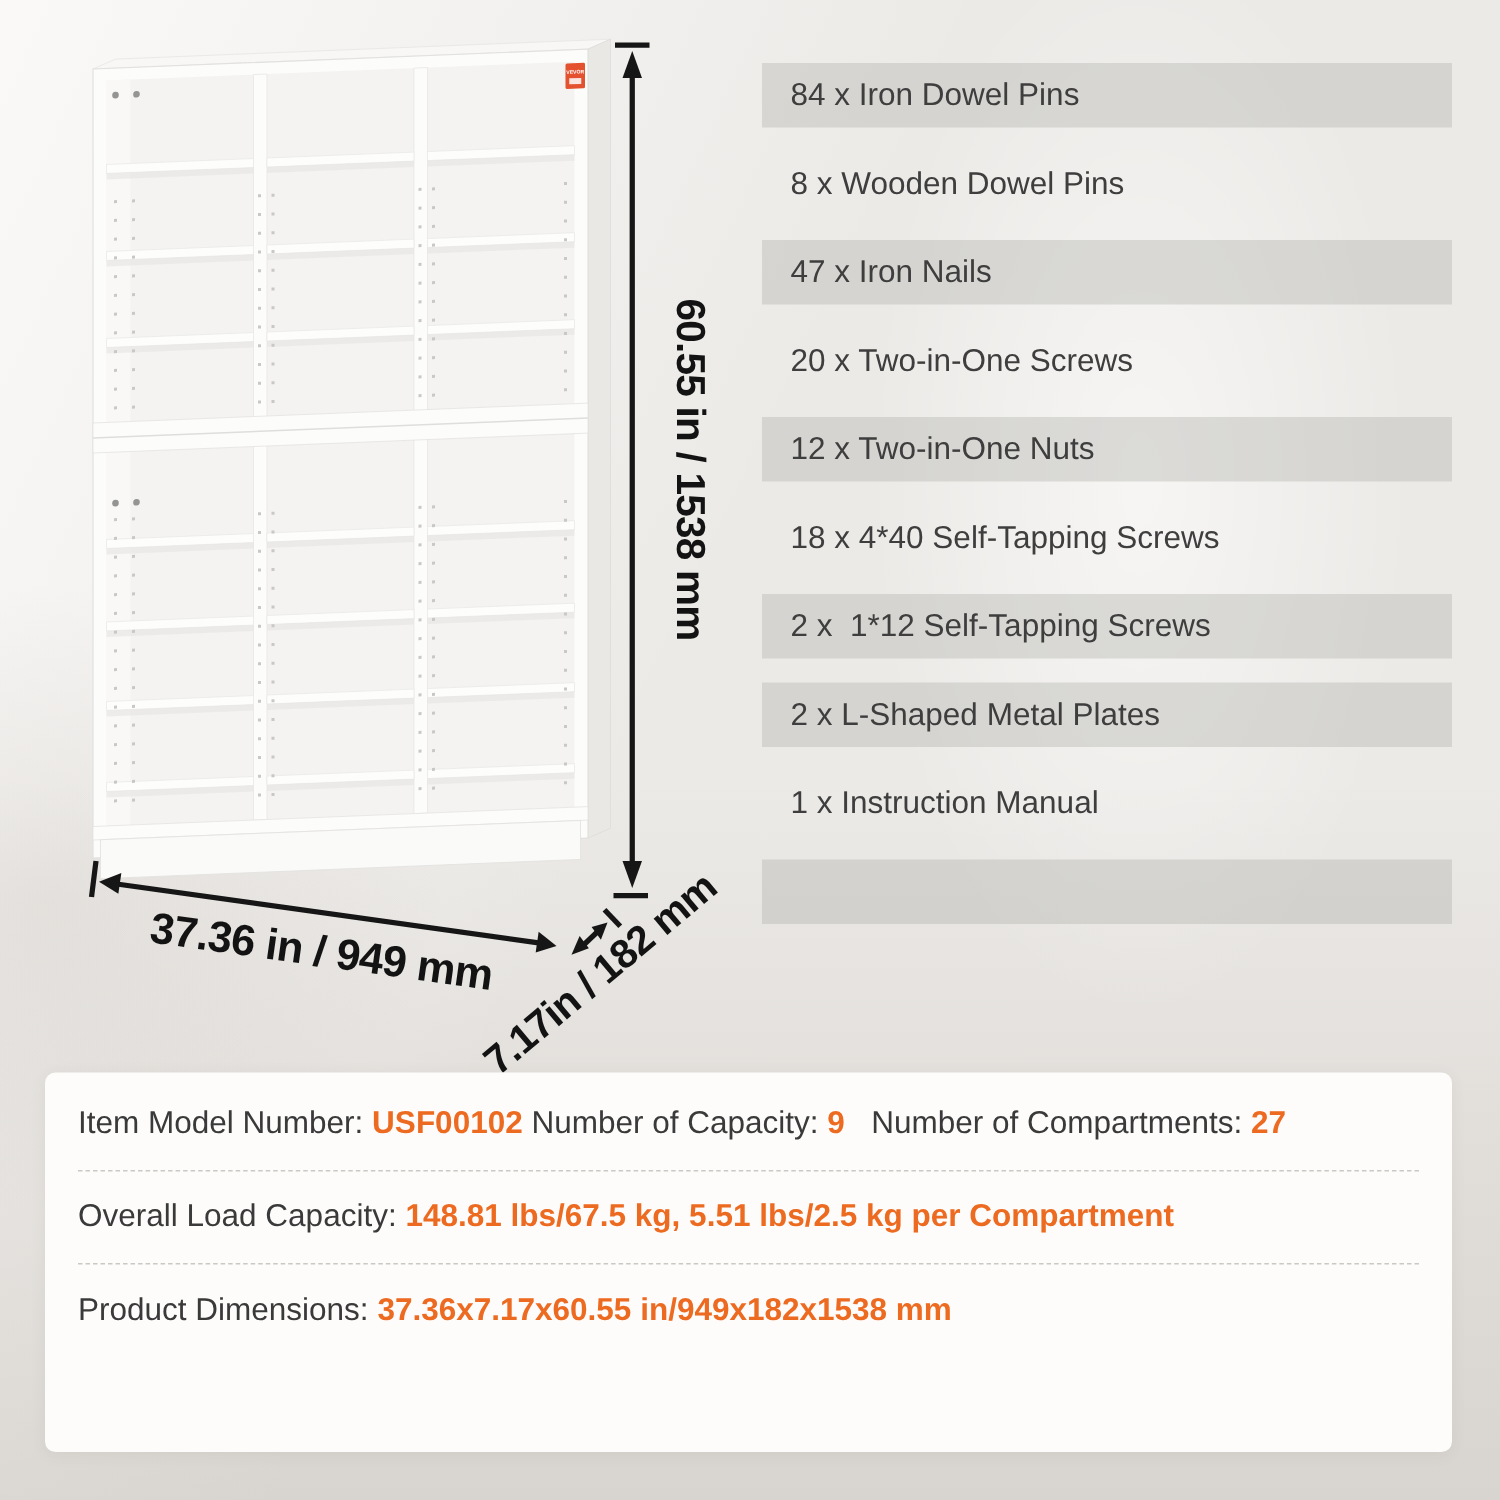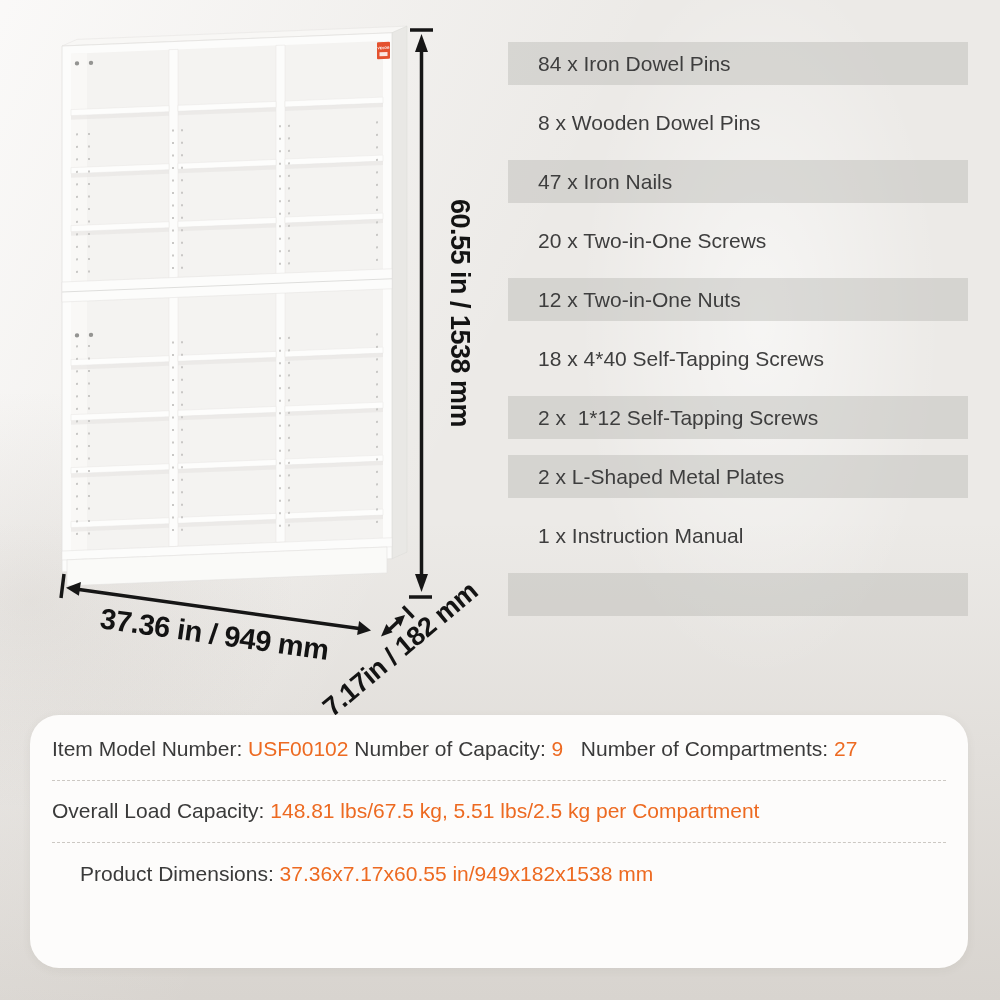--- a/index.html
+++ b/index.html
@@ -15,40 +15,40 @@
   .bg-streak  { background:radial-gradient(ellipse 260px 520px at 76% 32%, rgba(255,255,255,0.55), rgba(255,255,255,0) 70%); }
   .bg-dark-b  { background:linear-gradient(to bottom, rgba(0,0,0,0) 52%, rgba(125,112,98,0.10) 78%, rgba(125,112,98,0.18) 100%); }
   .bg-dark-l  { background:radial-gradient(ellipse 380px 300px at 3% 60%, rgba(150,140,128,0.14), rgba(150,140,128,0) 70%); }
 
   .shelf-figure { position:absolute; left:0; top:0; width:500px; height:720px; }
 
   .parts-list { position:absolute; left:508px; top:42px; width:460px; }
   .part-row {
     height:43px; margin-bottom:16px;
     display:flex; align-items:center;
-    padding-left:30px;
+    padding-left:19px;
     font-size:21px; color:#3e3e3e;
     white-space:pre;
   }
   .part-row.band { background:rgba(177,175,171,0.38); }
 
   .spec-box {
     position:absolute; left:30px; top:715px; width:938px; height:253px;
-    background:#fdfcfb; border-radius:29px;
+    background:#fdfcfb; border-radius:7px;
     padding:3px 22px 0 22px;
     box-shadow:0 2px 10px rgba(90,80,70,0.07);
   }
   .spec-row {
     height:62.5px; display:flex; align-items:center;
     font-size:21px; white-space:pre-wrap;
     border-bottom:1px dashed #ccc8c3;
   }
-  .spec-row:last-child { border-bottom:none;margin-left:28px; }
+  .spec-row:last-child { border-bottom:none; }
   .spec-label { color:#3a3a3a; }
-  .spec-value { color:#ed6a21; font-weight:normal; }
+  .spec-value { color:#ed6a21; font-weight:bold; }
 
   .dim-text { font-weight:bold; fill:#131313; letter-spacing:-0.5px; }
 </style>
 </head>
 <body>
 
 <div class="bg bg-light-tl"></div>
 <div class="bg bg-streak"></div>
 <div class="bg bg-dark-b"></div>
 <div class="bg bg-dark-l"></div>

